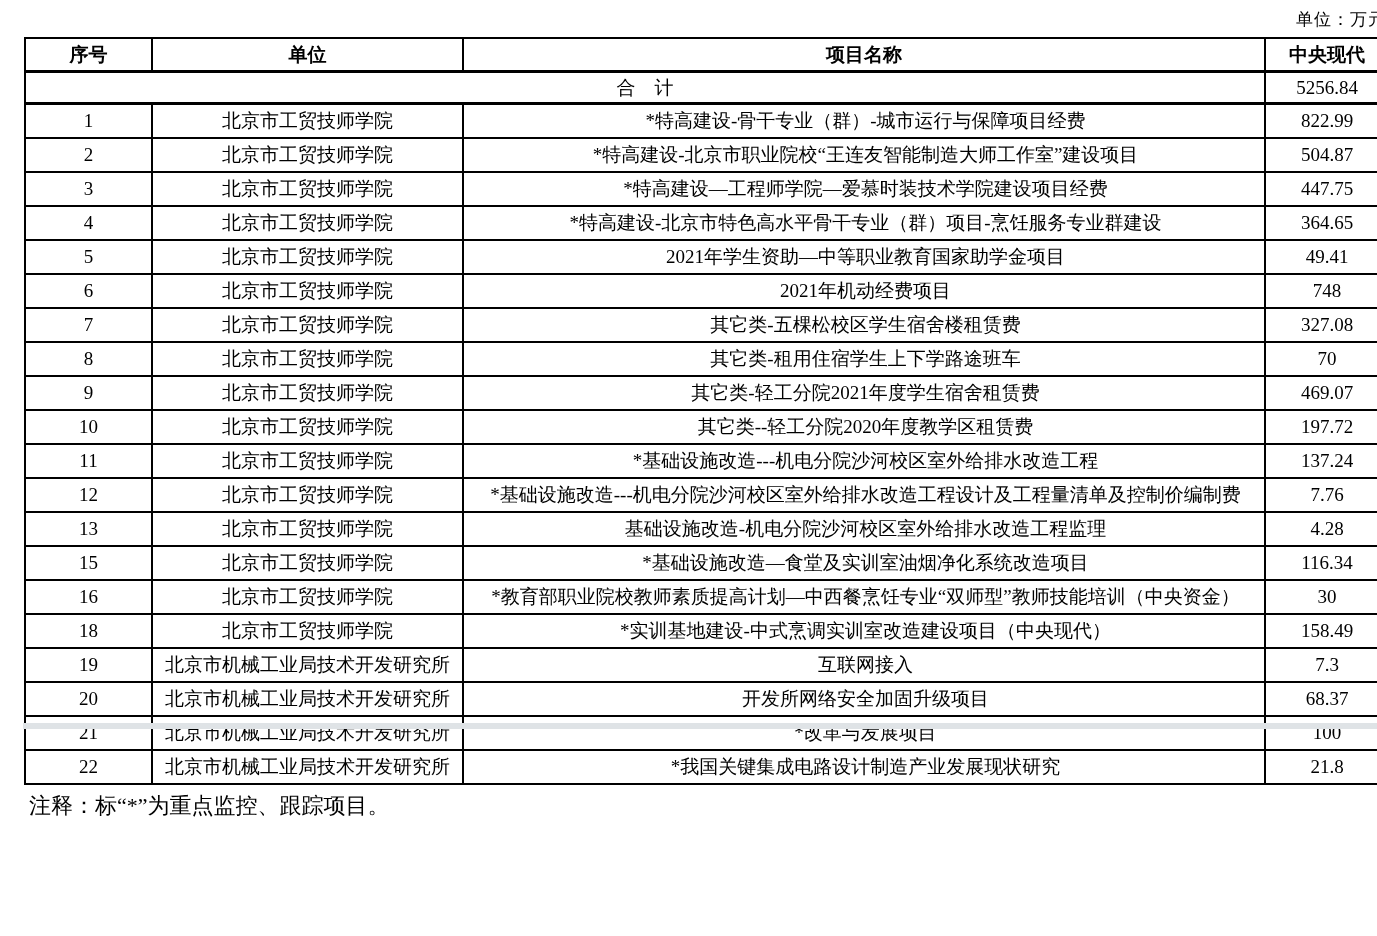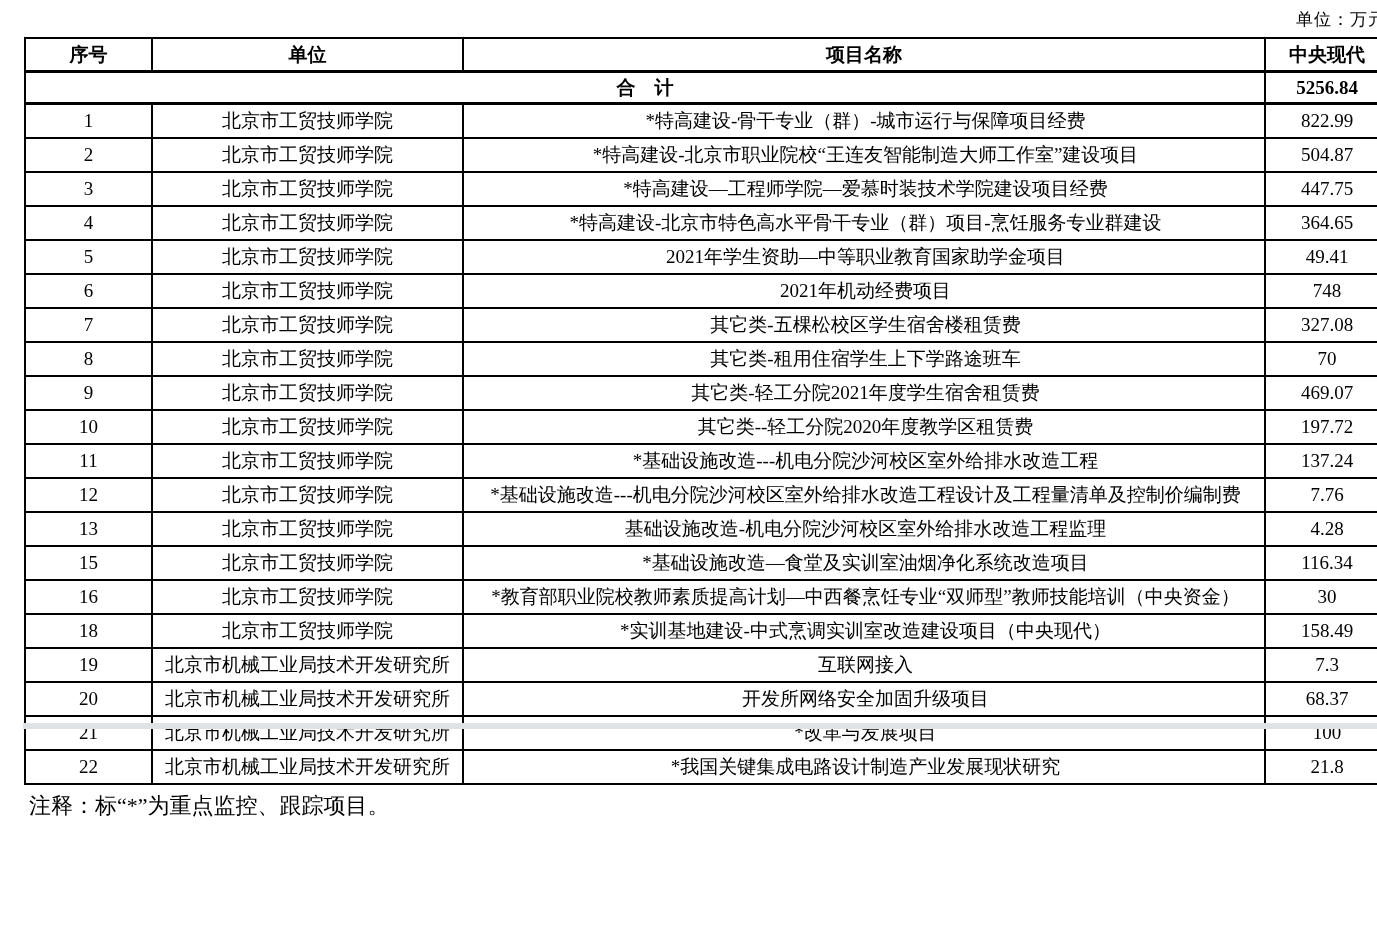--- a/index.html
+++ b/index.html
@@ -43,21 +43,21 @@
     white-space: nowrap;
     font-weight: normal;
   }
   .budget-table thead th {
     height: 31px;
     font-weight: bold;
     border-bottom: 3px solid #000000;
   }
   .budget-table tr.total-row td {
     height: 29px;
-    font-weight: bold;
+    font-weight: normal;
     border-bottom: 3px solid #000000;
   }
   .budget-table tr.data-row td {
     height: 32px;
   }
   .budget-table td.project {
     text-align: center;
     padding: 0 4px 0 7px;
   }
   .footnote {

